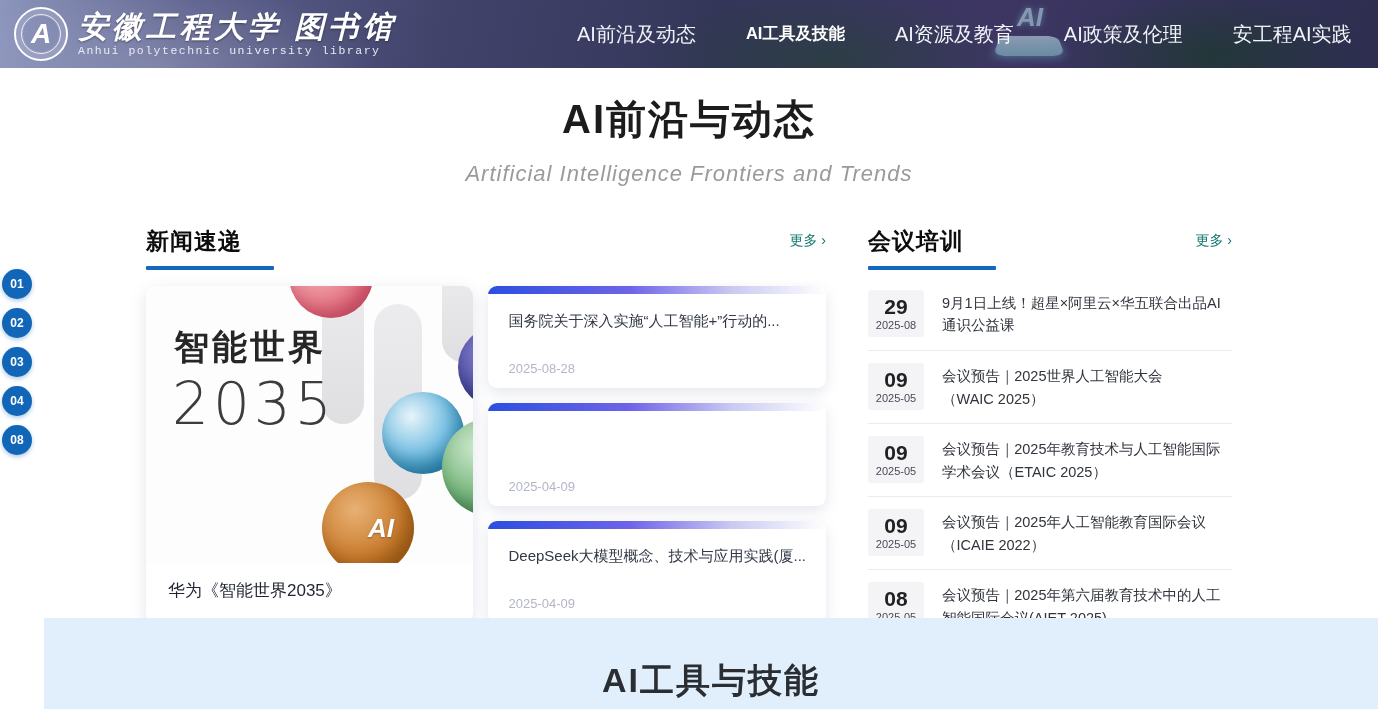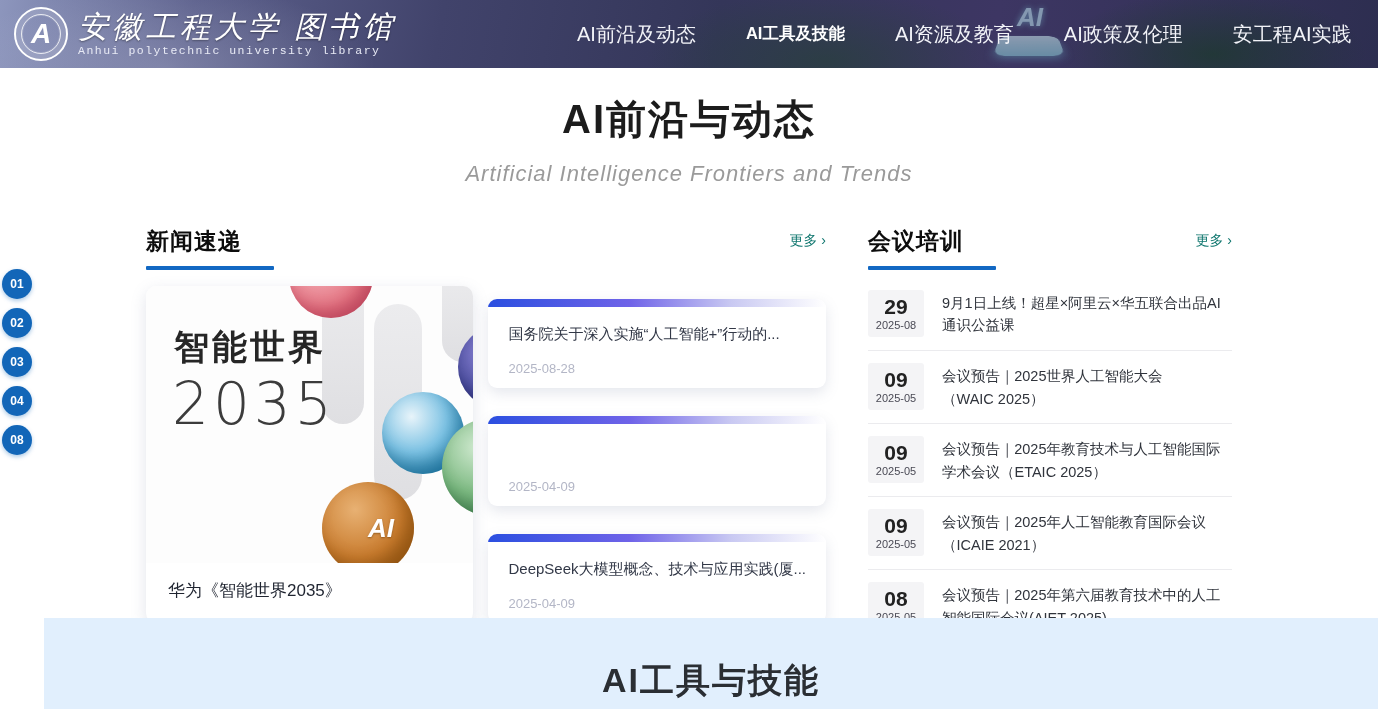--- a/index.html
+++ b/index.html
@@ -17,21 +17,21 @@
     overflow: hidden;
   }
   .logo-group { display: flex; align-items: center; gap: 10px; padding-left: 14px; z-index: 2; }
   .seal {
     width: 54px; height: 54px; border-radius: 50%; border: 2px solid #fff;
     display: flex; align-items: center; justify-content: center; position: relative; flex: 0 0 auto;
     box-shadow: inset 0 0 0 7px rgba(255,255,255,.14);
   }
   .seal::before { content:""; position:absolute; inset:5px; border-radius:50%; border:1px solid rgba(255,255,255,.8); }
   .seal-letter { color:#fff; font-size: 28px; font-weight: bold; font-style: italic; line-height: 1; }
-  .logo-text-cn { color:#fff; font-size: 30px; font-weight: normal; font-style: italic; letter-spacing: 4px; line-height: 1.05; text-shadow: 0 1px 2px rgba(0,0,0,.4); }
+  .logo-text-cn { color:#fff; font-size: 30px; font-weight: bold; font-style: italic; letter-spacing: 4px; line-height: 1.05; text-shadow: 0 1px 2px rgba(0,0,0,.4); }
   .logo-text-en { color:#e8eaf5; font-size: 11.5px; font-family: "Liberation Mono", "DejaVu Sans Mono", monospace; letter-spacing: 1.5px; margin-top: 2px; }
 
   .nav { position: absolute; left: 575px; top: 0; height: 68px; display: flex; align-items: center; gap: 46px; z-index: 2; }
   .nav-item { position: relative; color: #f2f3f8; font-size: 20px; cursor: pointer; padding: 6px 2px; white-space: nowrap; }
   .nav-item.active { font-weight: bold; font-size: 16.5px; color: #fff; }
   .nav-item.active::after {
     content: ""; position: absolute; left: 50%; transform: translateX(-50%);
     bottom: -22px; width: 76px; height: 3px; background: #2575d9; border-radius: 2px;
   }
 
@@ -88,21 +88,21 @@
     display: flex; align-items: center; justify-content: center; }
   .sphere-orange .ai-mark { color: #fff; font-size: 26px; font-weight: 900; font-style: italic; margin-left: 26px; text-shadow: 0 1px 2px rgba(90,50,0,.5); }
   .img-title-1 { position: absolute; left: 28px; top: 38px; font-size: 35px; font-weight: 900; color: #262626; letter-spacing: 3px; }
   .img-title-2 { position: absolute; left: 26px; top: 84px; font-size: 58px; font-weight: 200; color: #3c3c3c; letter-spacing: 4px; font-family: "DejaVu Sans", sans-serif; }
   .featured-caption { padding: 16px 22px; font-size: 17px; color: #1f2430; }
 
   
   .news-list { display: flex; flex-direction: column; gap: 15px; flex: 1; }
   .news-card {
     position: relative; background: #fff; border-radius: 9px; overflow: hidden; cursor: pointer;
-    box-shadow: 0 5px 14px rgba(110,120,155,.18); height: 100px; flex: 1; margin-top: 13px;
+    box-shadow: 0 5px 14px rgba(110,120,155,.18); height: 100px; flex: 1;
   }
   .news-card-bar { height: 8px; background: linear-gradient(90deg, #2b4fe0 0%, #6f63e8 42%, #c9c9f2 72%, #ffffff 100%); }
   .news-card-title { padding: 16px 20px 0; font-size: 15px; color: #323847; line-height: 1.45;
     overflow: hidden; white-space: nowrap; text-overflow: ellipsis; }
   .news-card-date { position: absolute; left: 20px; bottom: 12px; font-size: 13px; color: #b3b6c6; }
 
   
   .conf-list { display: flex; flex-direction: column; }
   .conf-item { display: flex; gap: 18px; padding: 12px 0 13px; border-bottom: 1px solid #ebebee; cursor: pointer; align-items: flex-start; }
   .conf-item:first-child { padding-top: 4px; }
@@ -236,21 +236,21 @@
           </div>
           <div class="conf-title">会议预告｜2025年教育技术与人工智能国际学术会议（ETAIC 2025）</div>
         </div>
 
         <div class="conf-item">
           <div class="conf-date">
             <div class="conf-day">09</div>
             <div class="conf-month">2025-05</div>
           </div>
           <div class="conf-title">会议预告｜2025年人工智能教育国际会议
-（ICAIE 2021）</div>
+（ICAIE 2022）</div>
         </div>
 
         <div class="conf-item">
           <div class="conf-date">
             <div class="conf-day">08</div>
             <div class="conf-month">2025-05</div>
           </div>
           <div class="conf-title">会议预告｜2025年第六届教育技术中的人工智能国际会议(AIET 2025)</div>
         </div>
 

